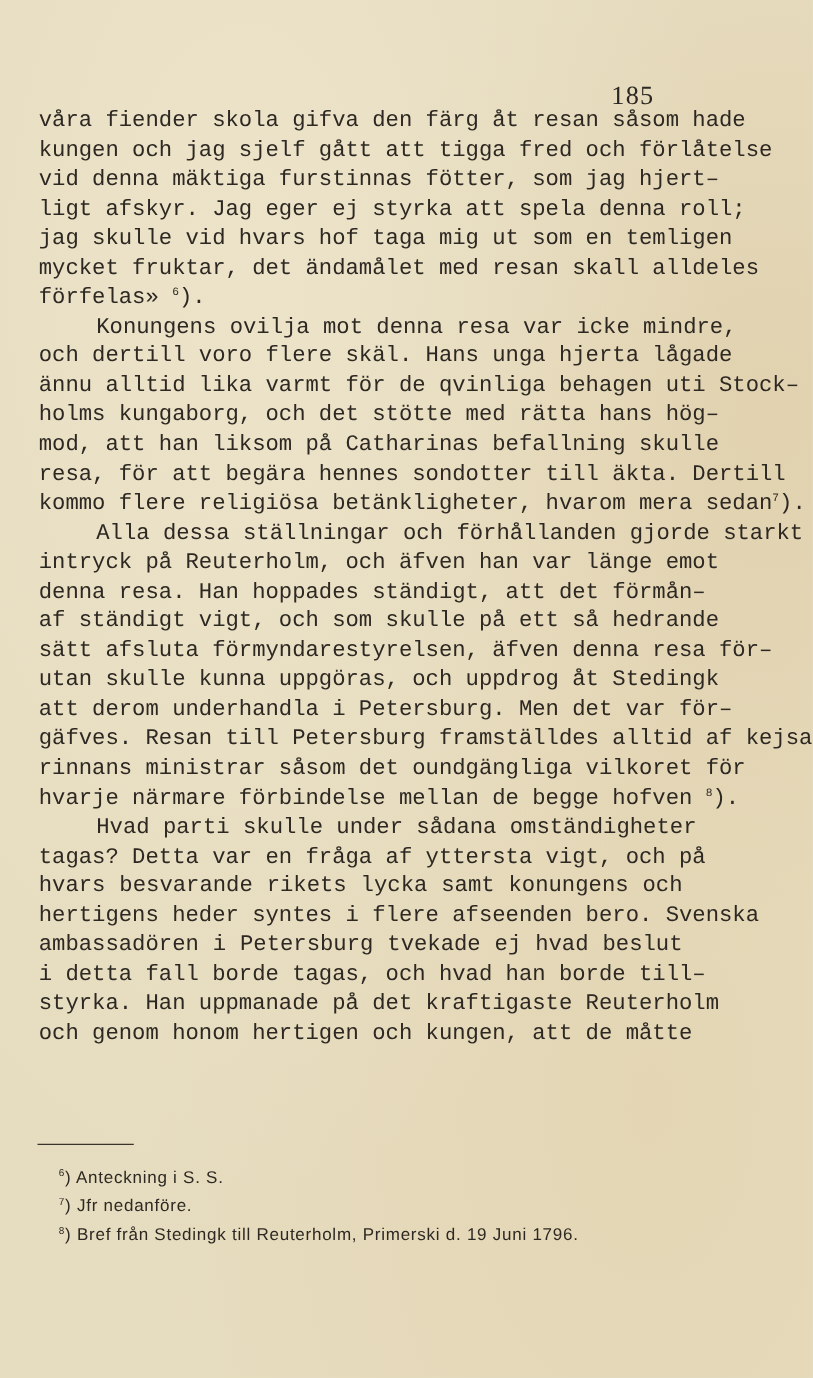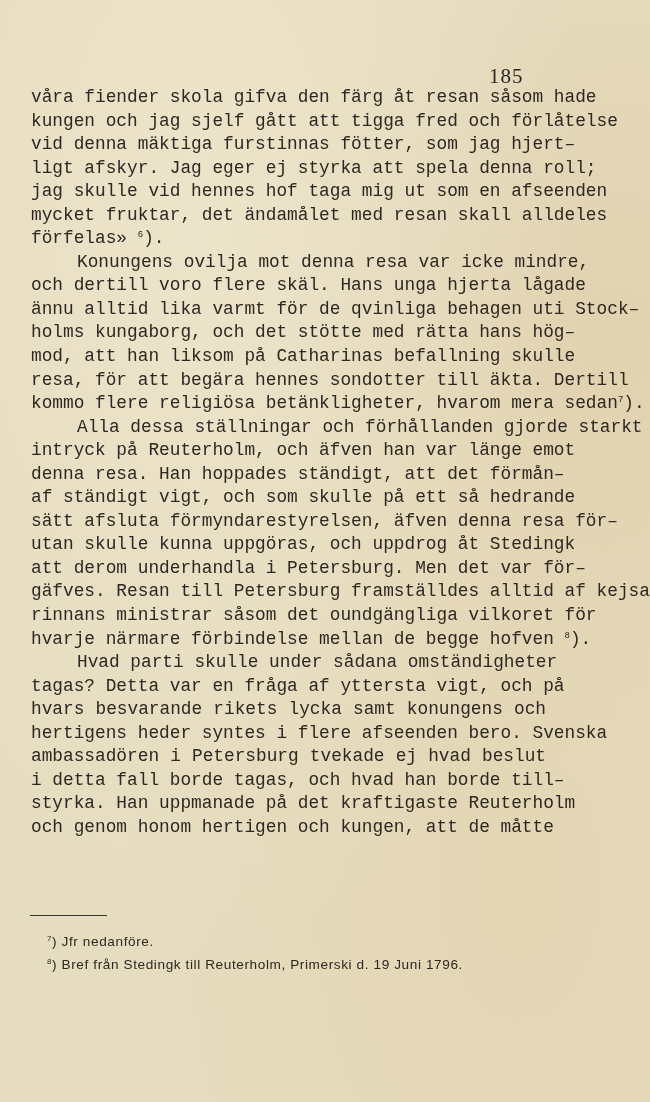--- a/index.html
+++ b/index.html
@@ -52,21 +52,21 @@
 <div class="page">
   <div class="page-number">185</div>
 
   <div class="body-text">
 
     <div>
       <span class="line">våra fiender skola gifva den färg åt resan såsom hade</span>
       <span class="line">kungen och jag sjelf gått att tigga fred och förlåtelse</span>
       <span class="line">vid denna mäktiga furstinnas fötter, som jag hjert–</span>
       <span class="line">ligt afskyr. Jag eger ej styrka att spela denna roll;</span>
-      <span class="line">jag skulle vid hennes hof taga mig ut som en afseenden</span>
+      <span class="line">jag skulle vid hvars hof taga mig ut som en temligen</span>
       <span class="line">mycket fruktar, det ändamålet med resan skall alldeles</span>
       <span class="line last"><span>förfelas»</span> <sup>6</sup><span>).</span></span>
     </div>
 
     <div>
       <span class="line indent">Konungens ovilja mot denna resa var icke mindre,</span>
       <span class="line">och dertill voro flere skäl. Hans unga hjerta lågade</span>
       <span class="line">ännu alltid lika varmt för de qvinliga behagen uti Stock–</span>
       <span class="line">holms kungaborg, och det stötte med rätta hans hög–</span>
       <span class="line">mod, att han liksom på Catharinas befallning skulle</span>
@@ -95,16 +95,17 @@
       <span class="line">ambassadören i Petersburg tvekade ej hvad beslut</span>
       <span class="line">i detta fall borde tagas, och hvad han borde till–</span>
       <span class="line">styrka. Han uppmanade på det kraftigaste Reuterholm</span>
       <span class="line">och genom honom hertigen och kungen, att de måtte</span>
     </div>
   </div>
 
   <div class="footnote-rule"></div>
 
   <div class="footnotes">
+    <span class="fn"><sup>6</sup>) <span>Anteckning i S. S.</span></span>
     <span class="fn"><sup>7</sup>) <span>Jfr nedanföre.</span></span>
     <span class="fn"><sup>8</sup>) <span>Bref från Stedingk till Reuterholm, Primerski d. 19 Juni 1796.</span></span>
   </div>
 </div>
 
 </body></html>

